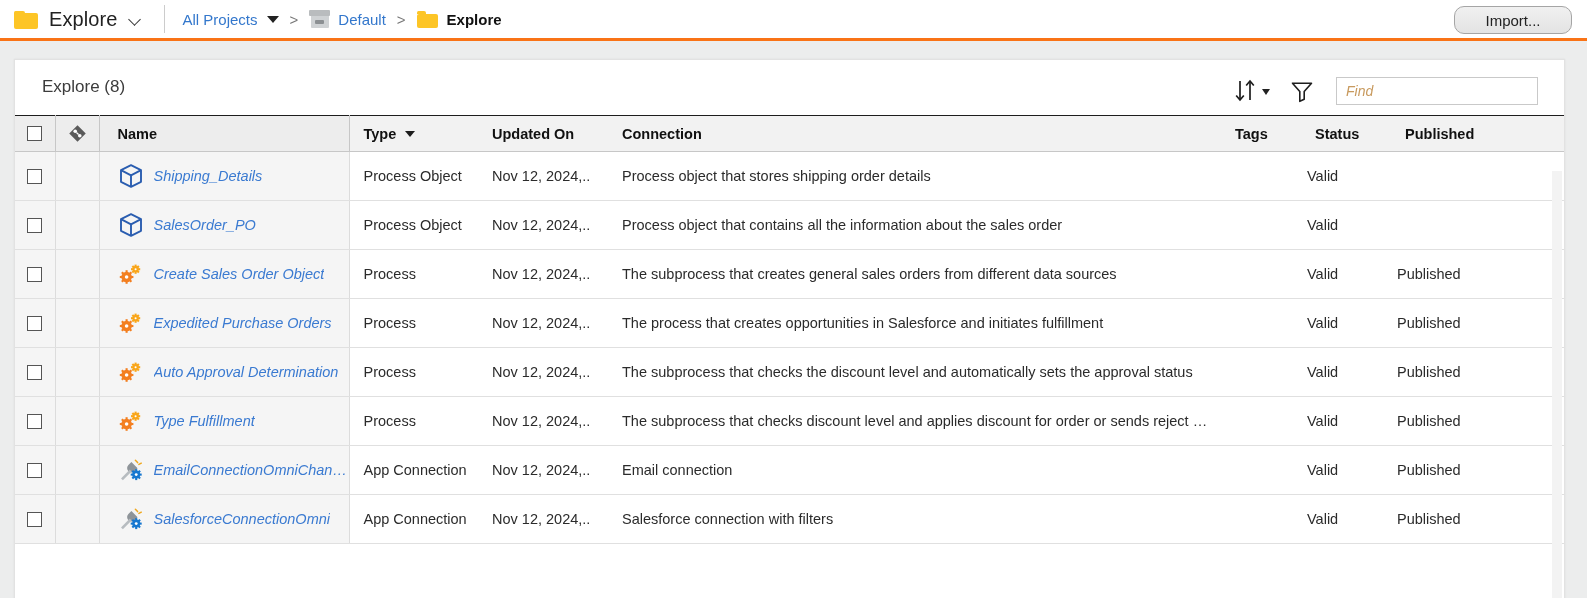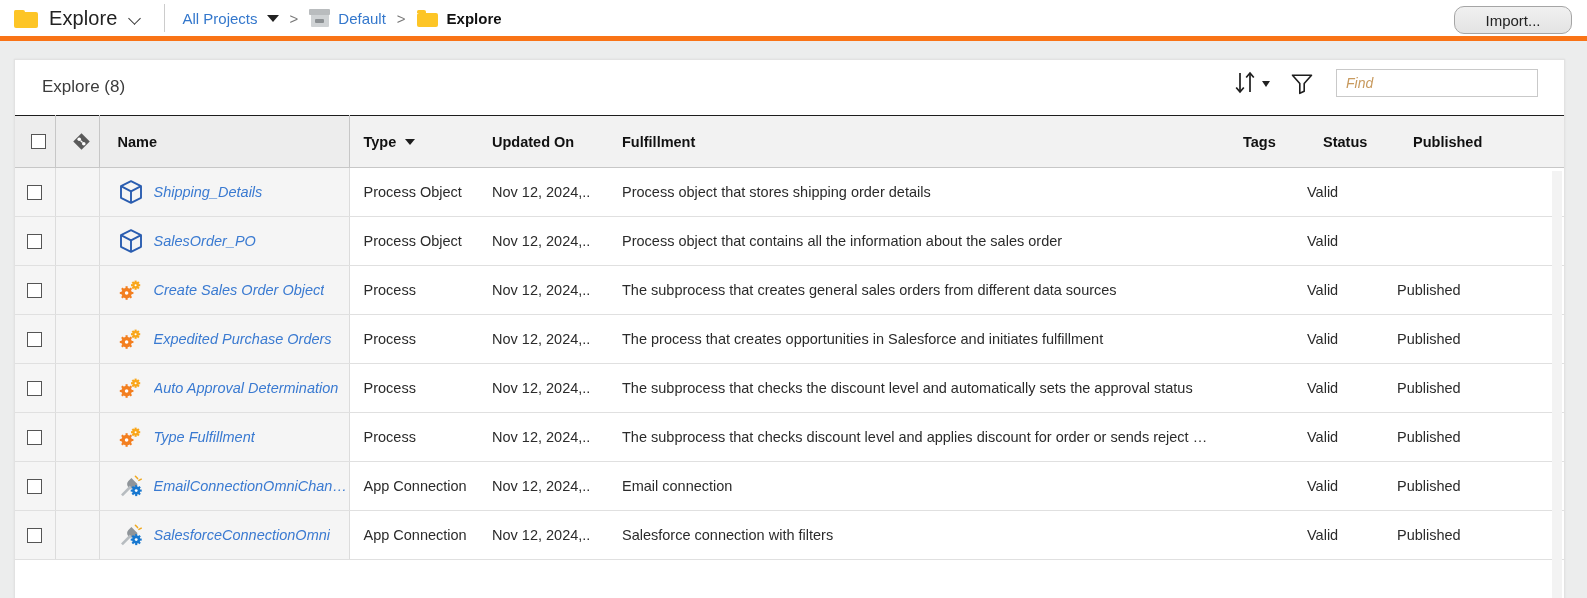--- a/index.html
+++ b/index.html
@@ -11,21 +11,21 @@
     background: #ffffff;
     font-family: "Liberation Sans", sans-serif;
     -webkit-font-smoothing: antialiased;
   }
 
   
   .topbar {
     position: absolute; left: 0; top: 0;
     width: 1587px; height: 41px;
     background: #ffffff;
-    border-bottom: 5px solid #f97316;
+    border-bottom: 3px solid #f97316;
     display: flex; align-items: center;
   }
   .app-title-group {
     display: flex; align-items: center;
     padding-left: 14px;
     height: 41px;
   }
   .folder-icon {
     width: 24px; height: 19px; position: relative; flex: 0 0 auto;
     margin-right: 11px;
@@ -116,21 +116,21 @@
 
   
   .panel-head {
     position: relative; height: 55px;
   }
   .panel-title {
     position: absolute; left: 27px; top: 17px;
     font-size: 17px; color: #3c3c3c;
   }
   .head-tools {
-    position: absolute; right: 26px; top: 8px;
+    position: absolute; right: 26px; top: 16px;
     display: flex; align-items: center;
   }
   .sort-icon {
     width: 38px; height: 30px; position: relative; cursor: pointer;
     margin-right: 18px;
   }
   .sort-icon svg { position: absolute; left: 0; top: 3px; }
   .sort-caret {
     position: absolute; right: 2px; top: 13px; width: 0; height: 0;
     border-left: 4.5px solid transparent; border-right: 4.5px solid transparent;
@@ -150,21 +150,21 @@
 
   
   .table-wrap { position: relative; }
   .tbl { width: 1549px; border-collapse: collapse; table-layout: fixed; }
   .tbl thead th {
     height: 29px;
     background: #f2f2f2;
     border-top: 1.6px solid #1d1d1d;
     border-bottom: 1px solid #c7c7c7;
     font-size: 14.5px; font-weight: bold; color: #111;
-    text-align: left; padding: 16px; vertical-align: middle;
+    text-align: left; padding: 8px; vertical-align: middle;
     white-space: nowrap;
   }
   .tbl thead th.frozen { background: #ededed; }
   .tbl thead th.sep-r { border-right: 1px solid #c7c7c7; }
   .tbl tbody td {
     height: 49px;
     border-bottom: 1px solid #e0e0e0;
     font-size: 14.5px; color: #2b2b2b;
     padding: 0; vertical-align: middle; white-space: nowrap;
     overflow: hidden; text-overflow: ellipsis;
@@ -294,21 +294,21 @@
                 <circle cx="7.6" cy="7.6" r="1.9" fill="#ffffff"></circle>
                 <circle cx="12.4" cy="12.4" r="1.9" fill="#ffffff"></circle>
                 <line x1="8.9" y1="8.9" x2="11.1" y2="11.1" stroke="#ffffff" stroke-width="1.3"></line>
               </svg>
             </th>
             <th class="frozen sep-r pad-l18">Name</th>
             <th class="pad-l14">
               <span>Type</span><span class="type-caret"></span>
             </th>
             <th class="pad-l12">Updated On</th>
-            <th class="pad-l12">Fulfillment</th>
+            <th class="pad-l12">Connection</th>
             <th>Tags</th>
             <th>Status</th>
             <th>Published</th>
           </tr>
         </thead>
         <tbody id="tbody">
             <tr>
               <td class="frozen sep-r">
                 <span class="chkbox"></span>
               </td>

